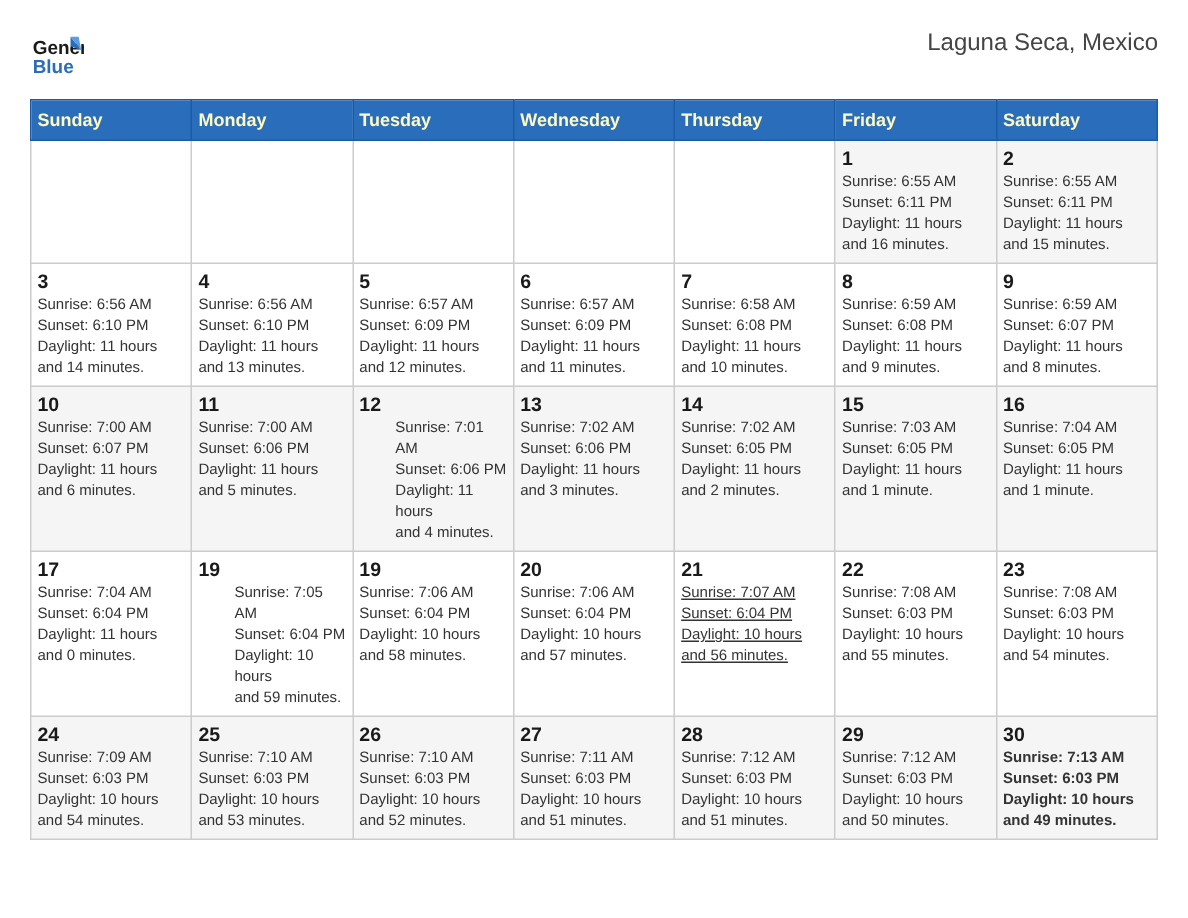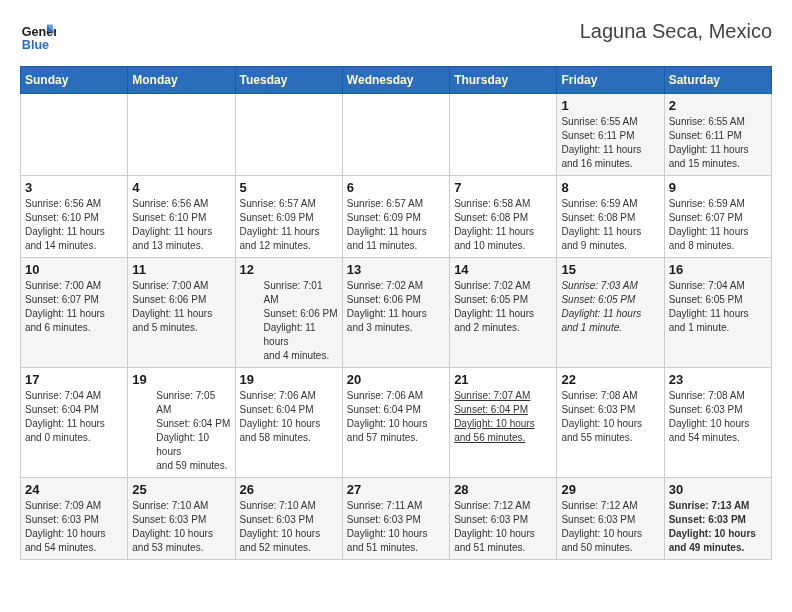--- a/index.html
+++ b/index.html
@@ -27,21 +27,21 @@
     }
     .title-area {
       text-align: right;
     }
     .month-title {
       font-size: 36px;
       font-weight: normal;
       color: #1a1a1a;
     }
     .location-title {
-      font-size: 20px;
+      font-size: 16px;
       color: #444;
     }
     table {
       width: 100%;
       border-collapse: collapse;
       table-layout: fixed;
     }
     thead tr th {
       background: #2a6ebb;
       color: #fef9c3;
@@ -212,21 +212,21 @@
         </td>
         <td>
           <span class="day-number">14</span>
           <div class="day-info" style="white-space: pre-line;">Sunrise: 7:02 AM
 Sunset: 6:05 PM
 Daylight: 11 hours
 and 2 minutes.</div>
         </td>
         <td>
           <span class="day-number">15</span>
-          <div class="day-info" style="white-space: pre-line; font-style: italic;">Sunrise: 7:03 AM
+          <div class="day-info" style="white-space: pre-line;">Sunrise: 7:03 AM
 Sunset: 6:05 PM
 Daylight: 11 hours
 and 1 minute.</div>
         </td>
         <td>
           <span class="day-number">16</span>
           <div class="day-info" style="white-space: pre-line;">Sunrise: 7:04 AM
 Sunset: 6:05 PM
 Daylight: 11 hours
 and 1 minute.</div>

